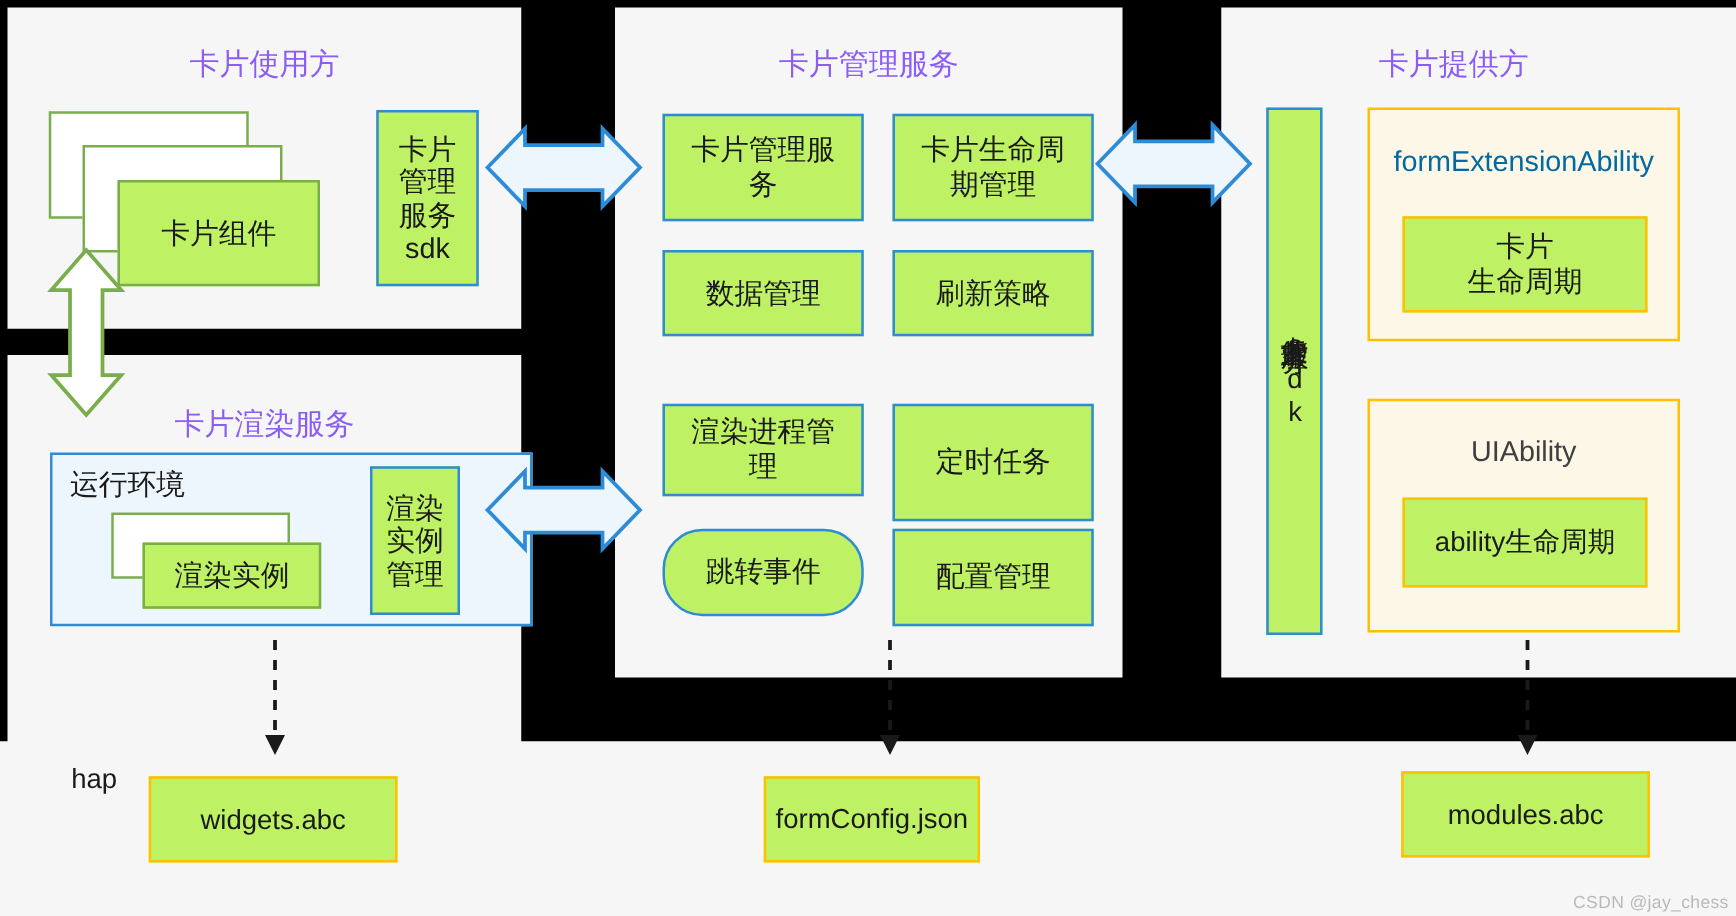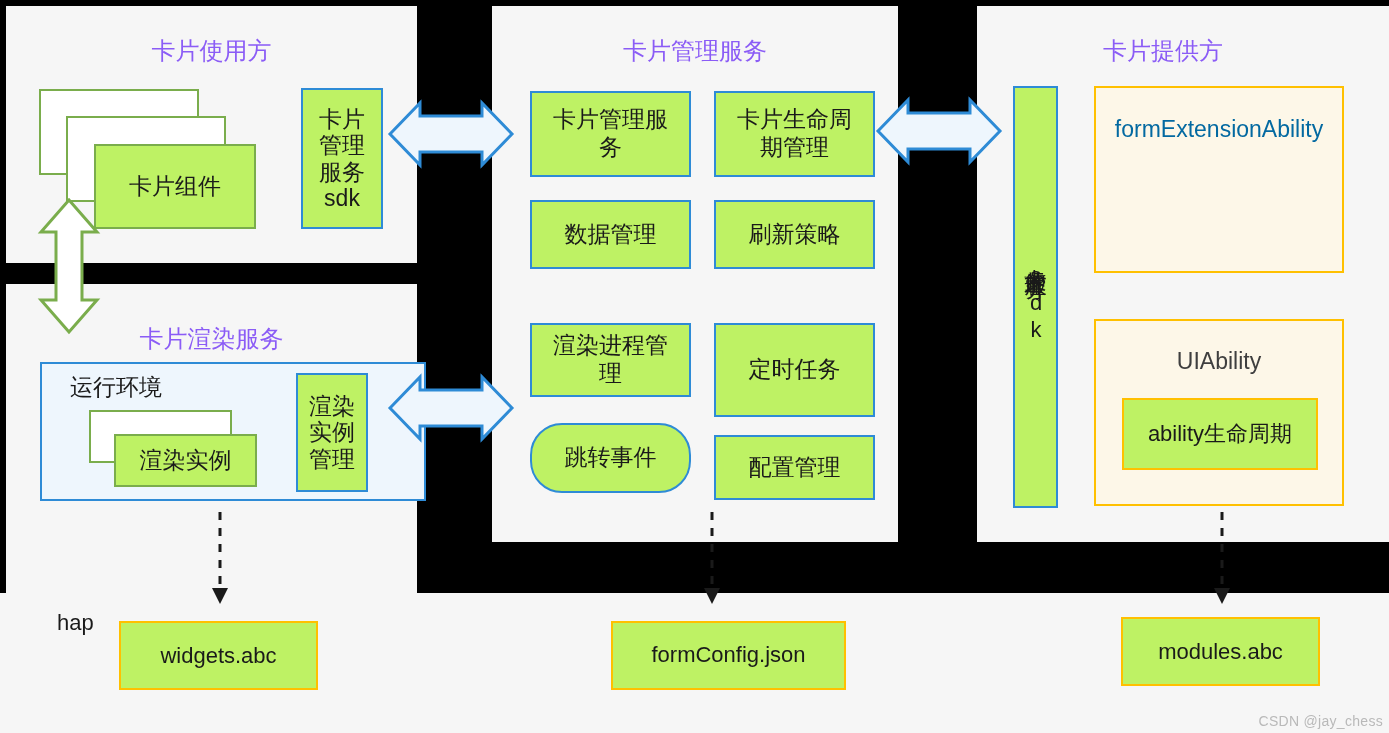--- a/index.html
+++ b/index.html
@@ -86,21 +86,21 @@
     <div class="box blue f23" style="left:295px;top:82px;width:82px;height:141px;">
       <span style="display:block;width:46px;word-break:break-all;line-height:1.15;">卡片管理服务sdk</span>
     </div>
   </div>
 
   <div class="panel" style="left:6px;top:284px;width:411px;height:313px;">
     <div class="panel-title" style="top:39px;">卡片渲染服务</div>
 
     <div class="box blue-fill" style="left:34px;top:78px;width:386px;height:139px;display:block;"></div>
 
-    <div class="grouplabel" style="left:64px;top:88px;">运行环境</div>
+    <div class="grouplabel" style="left:50px;top:88px;">运行环境</div>
 
     <div class="shell" style="left:83px;top:126px;width:143px;height:53px;"></div>
     <div class="box green f23" style="left:108px;top:150px;width:143px;height:53px;">
       <span>渲染实例</span>
     </div>
 
     <div class="box blue f23" style="left:290px;top:89px;width:72px;height:119px;">
       <span style="display:block;width:48px;word-break:break-all;line-height:1.15;">渲染实例管理</span>
     </div>
   </div>
@@ -123,50 +123,56 @@
 
     <div class="box blue f23" style="left:38px;top:317px;width:161px;height:74px;">
       <span style="display:block;width:124px;word-break:break-all;line-height:1.2;">渲染进程管理</span>
     </div>
     <div class="box blue f23" style="left:222px;top:317px;width:161px;height:94px;">
       <span>定时任务</span>
     </div>
     <div class="box blue f23" style="left:38px;top:417px;width:161px;height:70px;border-radius:32px;">
       <span>跳转事件</span>
     </div>
-    <div class="box blue f23" style="left:222px;top:429px;width:161px;height:65px;">
+    <div class="box blue f23" style="left:222px;top:417px;width:161px;height:78px;">
       <span>配置管理</span>
     </div>
   </div>
 
   <div class="panel" style="left:977px;top:6px;width:412px;height:536px;padding-left:44px;">
     <div class="panel-title" style="top:29px;left:0;width:372px;">卡片提供方</div>
 
     <div class="box blue" style="left:36px;top:80px;width:45px;height:422px;">
       <span class="vert f22">卡片管理服务sdk</span>
     </div>
 
     <div class="box amber-fill" style="left:117px;top:80px;width:250px;height:187px;display:block;"></div>
     <div class="centerlabel" style="top:110px;left:117px;width:250px;font-size:23px;color:#0369a1;">formExtensionAbility</div>
+    <div class="box amber f23" style="left:145px;top:167px;width:196px;height:77px;">
+      <span style="line-height:1.2;">
+        <span>卡片</span><br>
+        <span>生命周期</span>
+      </span>
+    </div>
 
     <div class="box amber-fill" style="left:117px;top:313px;width:250px;height:187px;display:block;"></div>
     <div class="centerlabel" style="top:342px;left:117px;width:250px;font-size:23px;color:#3f3f3f;">UIAbility</div>
     <div class="box amber f22" style="left:145px;top:392px;width:196px;height:72px;">
       <span>ability生命周期</span>
     </div>
   </div>
 
   <div class="panel" style="left:0px;top:593px;width:1389px;height:140px;">
     <div class="hap-label" style="left:57px;top:17px;">hap</div>
 
     <div class="box amber f22" style="left:119px;top:28px;width:199px;height:69px;">
       <span>widgets.abc</span>
     </div>
 
-    <div class="box amber f22" style="left:611px;top:28px;width:235px;height:69px;text-align:center;">
+    <div class="box amber f22" style="left:611px;top:28px;width:173px;height:69px;text-align:center;">
       <span style="line-height:1.2;display:block;width:160px;">
         <span>formConfig.jso</span><span>n</span>
       </span>
     </div>
 
     <div class="box amber f22" style="left:1121px;top:24px;width:199px;height:69px;">
       <span>modules.abc</span>
     </div>
 
     <div class="watermark">CSDN @jay_chess</div>

